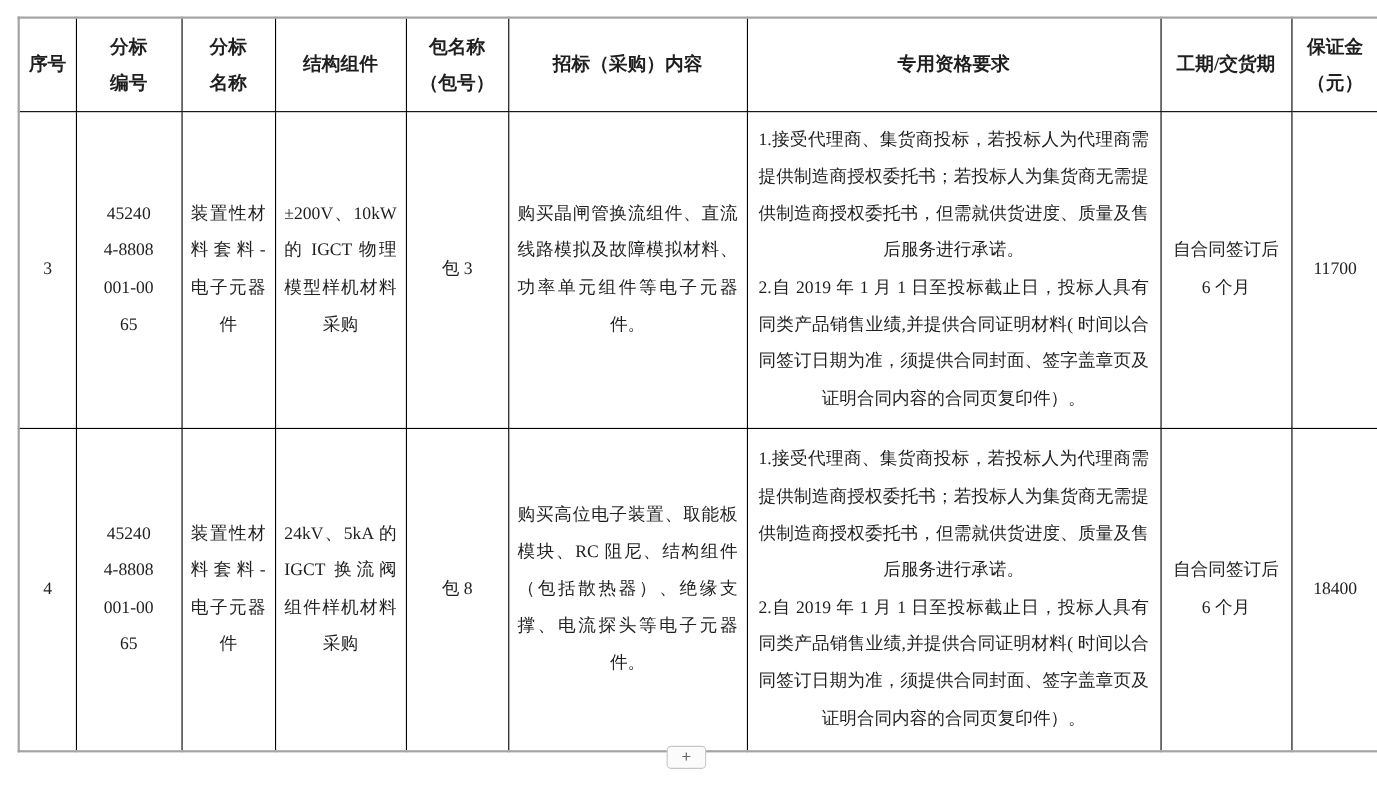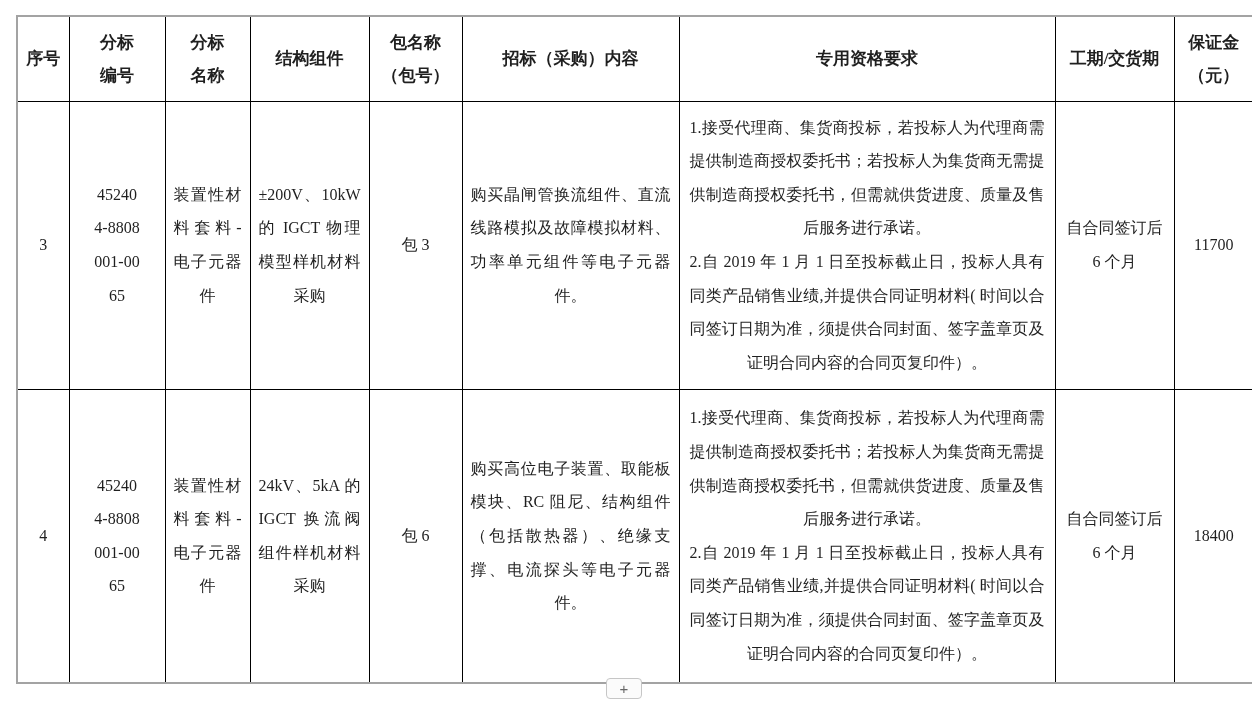--- a/index.html
+++ b/index.html
@@ -82,21 +82,21 @@
         <p>2.自 2019 年 1 月 1 日至投标截止日，投标人具有同类产品销售业绩,并提供合同证明材料( 时间以合同签订日期为准，须提供合同封面、签字盖章页及证明合同内容的合同页复印件）。</p>
       </td>
       <td class="cell-delivery">自合同签订后 6 个月</td>
       <td>11700</td>
     </tr>
     <tr class="row-b">
       <td>4</td>
       <td class="cell-bidno">452404-8808001-0065</td>
       <td class="cell-justify">装置性材料套料-电子元器件</td>
       <td class="cell-justify">24kV、5kA 的 IGCT 换流阀组件样机材料采购</td>
-      <td>包 6</td>
+      <td>包 8</td>
       <td class="cell-justify">购买高位电子装置、取能板模块、RC 阻尼、结构组件（包括散热器）、绝缘支撑、电流探头等电子元器件。</td>
       <td class="cell-req">
         <p>1.接受代理商、集货商投标，若投标人为代理商需提供制造商授权委托书；若投标人为集货商无需提供制造商授权委托书，但需就供货进度、质量及售后服务进行承诺。</p>
         <p>2.自 2019 年 1 月 1 日至投标截止日，投标人具有同类产品销售业绩,并提供合同证明材料( 时间以合同签订日期为准，须提供合同封面、签字盖章页及证明合同内容的合同页复印件）。</p>
       </td>
       <td class="cell-delivery">自合同签订后 6 个月</td>
       <td>18400</td>
     </tr>
   </tbody>
 </table>

